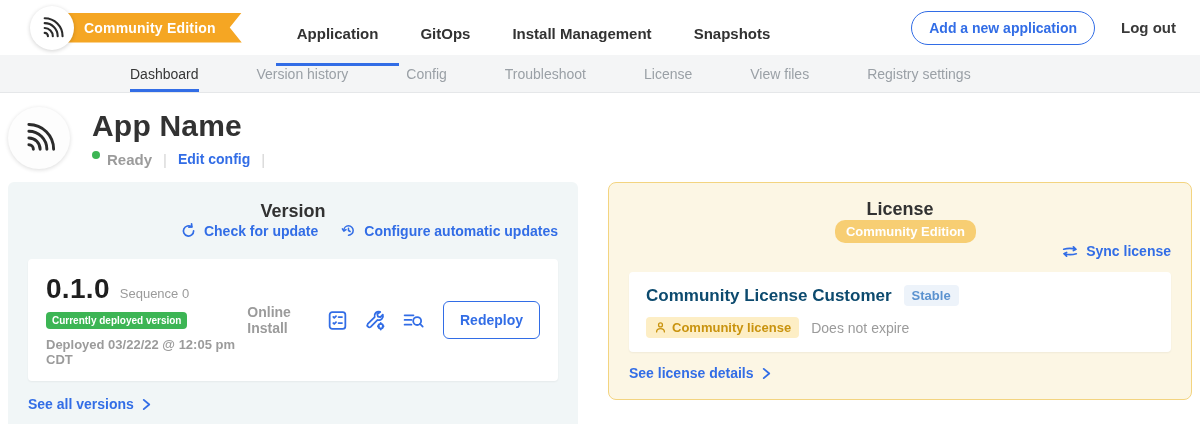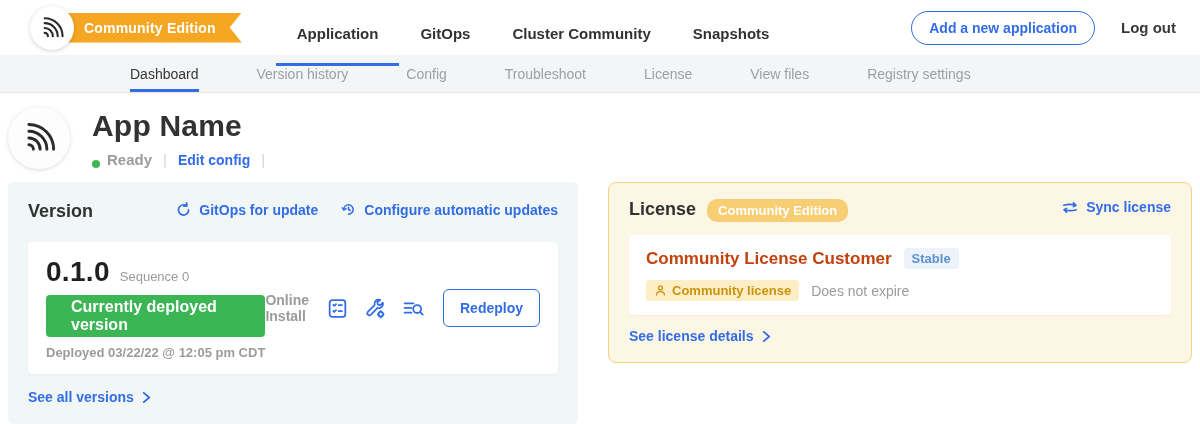--- a/index.html
+++ b/index.html
@@ -20,51 +20,51 @@
   
   .subnav { display:flex; align-items:stretch; height:38px; background:#F4F5F6; border-bottom:1px solid #E5E7E9; padding-left:130px; }
   .subnav-item { display:flex; align-items:center; font-size:14px; color:#9AA0A6; margin-right:58px; cursor:pointer; border-bottom:3px solid transparent; padding-top:3px; }
   .subnav-item.active { color:#363636; font-weight:400; border-bottom-color:#326DE6; }
 
   
   .app-header { display:flex; align-items:flex-start; padding:14px 0 0 8px; }
   .app-icon-circle { width:62px; height:62px; border-radius:50%; background:#fdfdfd; box-shadow:0 1px 4px rgba(0,0,0,.14); display:flex; align-items:center; justify-content:center; color:#2b2b2b; }
   .app-header-text { margin-left:22px; padding-top:2px; }
   .app-name { font-size:30px; font-weight:700; color:#323232; letter-spacing:.2px; }
-  .app-status-row { display:flex; align-items:flex-end; margin-top:8px; }
+  .app-status-row { display:flex; align-items:flex-start; margin-top:8px; }
   .status-dot { width:8px; height:8px; border-radius:50%; background:#3CB554; margin-right:7px; }
   .status-text { font-size:15px; font-weight:600; color:#9B9B9B; }
   .pipe { color:#D5D5D5; font-size:15px; margin:0 11px; }
   .link { color:#326DE6; font-weight:700; font-size:14px; cursor:pointer; display:inline-flex; align-items:center; gap:7px; }
 
   
   .cards-row { display:flex; align-items:flex-start; gap:30px; padding:13px 8px 0 8px; }
-  .card-header-row { display:flex; align-items:flex-start; }
+  .card-header-row { display:flex; align-items:center;flex-direction:column; }
   .card-title { font-size:18px; font-weight:700; color:#323232; }
   .header-links { margin-left:auto; display:flex; align-items:center; gap:22px; }
 
   .version-card { width:570px; background:#F1F6F7; border-radius:6px; padding:19px 20px 18px 20px; }
   .inner-card { background:#fff; border-radius:4px; box-shadow:0 1px 2px rgba(0,0,0,.05); }
   .version-inner { margin-top:20px; padding:14px 18px; display:flex; align-items:center; }
   .version-line { display:flex; align-items:baseline; }
   .version-number { font-size:28px; font-weight:700; color:#1F1F1F; letter-spacing:.3px; }
   .sequence { font-size:13px; color:#9B9B9B; margin-left:10px; }
-  .deployed-badge { display:inline-block; background:#3CB554; color:#fff; font-size:16px; font-weight:700; padding:3px 25px; border-radius:4px; margin:7px 0 8px 0; }
+  .deployed-badge { display:inline-block; background:#3CB554; color:#fff; font-size:10px; font-weight:700; padding:3px 6px; border-radius:4px; margin:7px 0 8px 0; }
   .deployed-at { font-size:13px; font-weight:600; color:#9B9B9B; }
   .version-actions { margin-left:auto; display:flex; align-items:center; gap:15px; }
   .install-type { font-size:14px; font-weight:700; color:#9B9B9B; margin-right:2px; }
   .action-icon { color:#326DE6; cursor:pointer; display:flex; }
   .redeploy-btn { border:1.5px solid #326DE6; background:#fff; color:#326DE6; font-weight:700; font-size:14px; padding:10px 16px; border-radius:6px; cursor:pointer; margin-left:3px; font-family:inherit; }
   .see-link { margin-top:15px; }
 
   .license-card { width:584px; background:#FCF6E4; border:1px solid #F3D480; border-radius:8px; padding:16px 20px 17px 20px; }
   .edition-badge { background:#F7CE73; color:#fff; font-size:13px; font-weight:700; padding:4px 11px; border-radius:10px; margin-left:11px; }
   .license-inner { margin-top:13px; padding:13px 17px 14px 17px; }
   .customer-row { display:flex; align-items:center; }
-  .customer-name { font-size:17px; font-weight:700; color:#c2410c; }
+  .customer-name { font-size:17px; font-weight:700; color:#0c4a6e; }
   .stable-badge { background:#EDF3FA; color:#5B92CF; font-size:13px; font-weight:600; padding:3px 8px; border-radius:4px; margin-left:12px; }
   .license-meta-row { display:flex; align-items:center; margin-top:11px; }
   .license-type-badge { display:inline-flex; align-items:center; gap:5px; background:#FDEEC5; color:#C9930E; font-size:13px; font-weight:700; padding:3px 8px; border-radius:4px; }
   .expiry { font-size:14px; color:#9B9B9B; margin-left:12px; }
   .license-see { margin-top:13px; }
 
   svg { display:block; }
 </style>
 </head>
 <body>
@@ -80,21 +80,21 @@
           <path d="M7 4 A22 22 0 0 1 29 26"></path>
         </svg>
       </span>
     </div>
     <div class="brand-ribbon">Community Edition</div>
   </div>
 
   <div class="topnav-items">
     <div class="topnav-item active">Application</div>
     <div class="topnav-item">GitOps</div>
-    <div class="topnav-item">Cluster Community</div>
+    <div class="topnav-item">Install Management</div>
     <div class="topnav-item">Snapshots</div>
   </div>
 
   <div class="topnav-right">
     <button class="add-app-btn">Add a new application</button>
     <div class="logout">Log out</div>
   </div>
 </div>
 
 <div class="subnav">
@@ -136,21 +136,21 @@
     <div class="card-header-row">
       <div class="card-title">Version</div>
       <div class="header-links">
         <span class="link">
           <span>
             <svg width="17" height="17" viewBox="0 0 20 20" fill="none" stroke="currentColor" stroke-width="2" stroke-linecap="round" stroke-linejoin="round">
               <path d="M16 10.5a6 6 0 1 1-2.3-4.7"></path>
               <polyline points="13.6,2.2 14,5.8 10.4,6.2"></polyline>
             </svg>
           </span>
-          <span>GitOps for update</span>
+          <span>Check for update</span>
         </span>
         <span class="link">
           <span>
             <svg width="17" height="17" viewBox="0 0 20 20" fill="none" stroke="currentColor" stroke-width="1.8" stroke-linecap="round" stroke-linejoin="round">
               <path d="M4.5 10a5.5 5.5 0 1 1 5.5 5.5"></path>
               <polyline points="2.8,8 4.5,10.6 7.1,9"></polyline>
               <polyline points="10,7.3 10,10 11.9,11.2"></polyline>
             </svg>
           </span>
           <span>Configure automatic updates</span>

